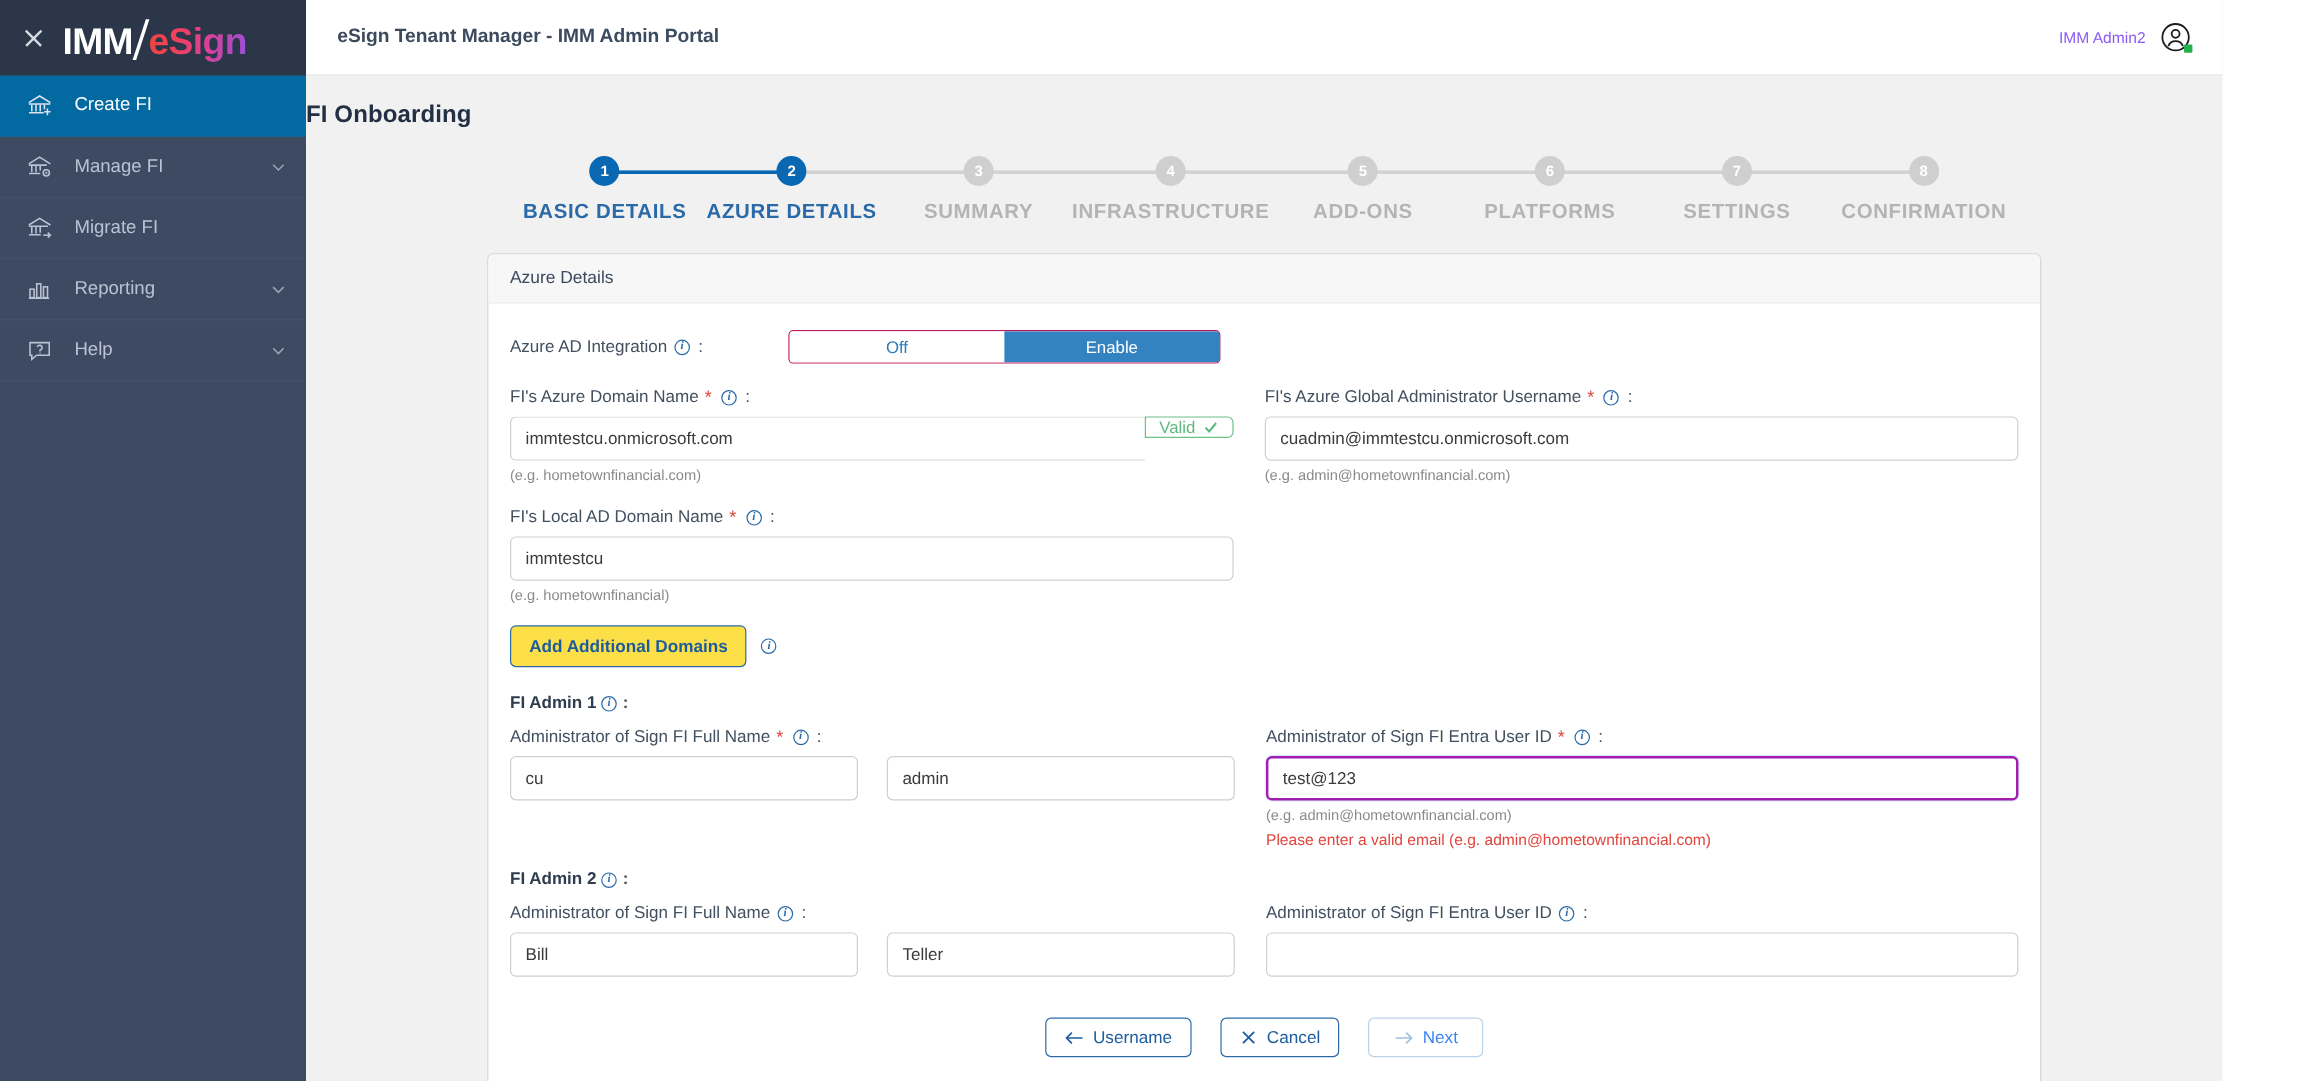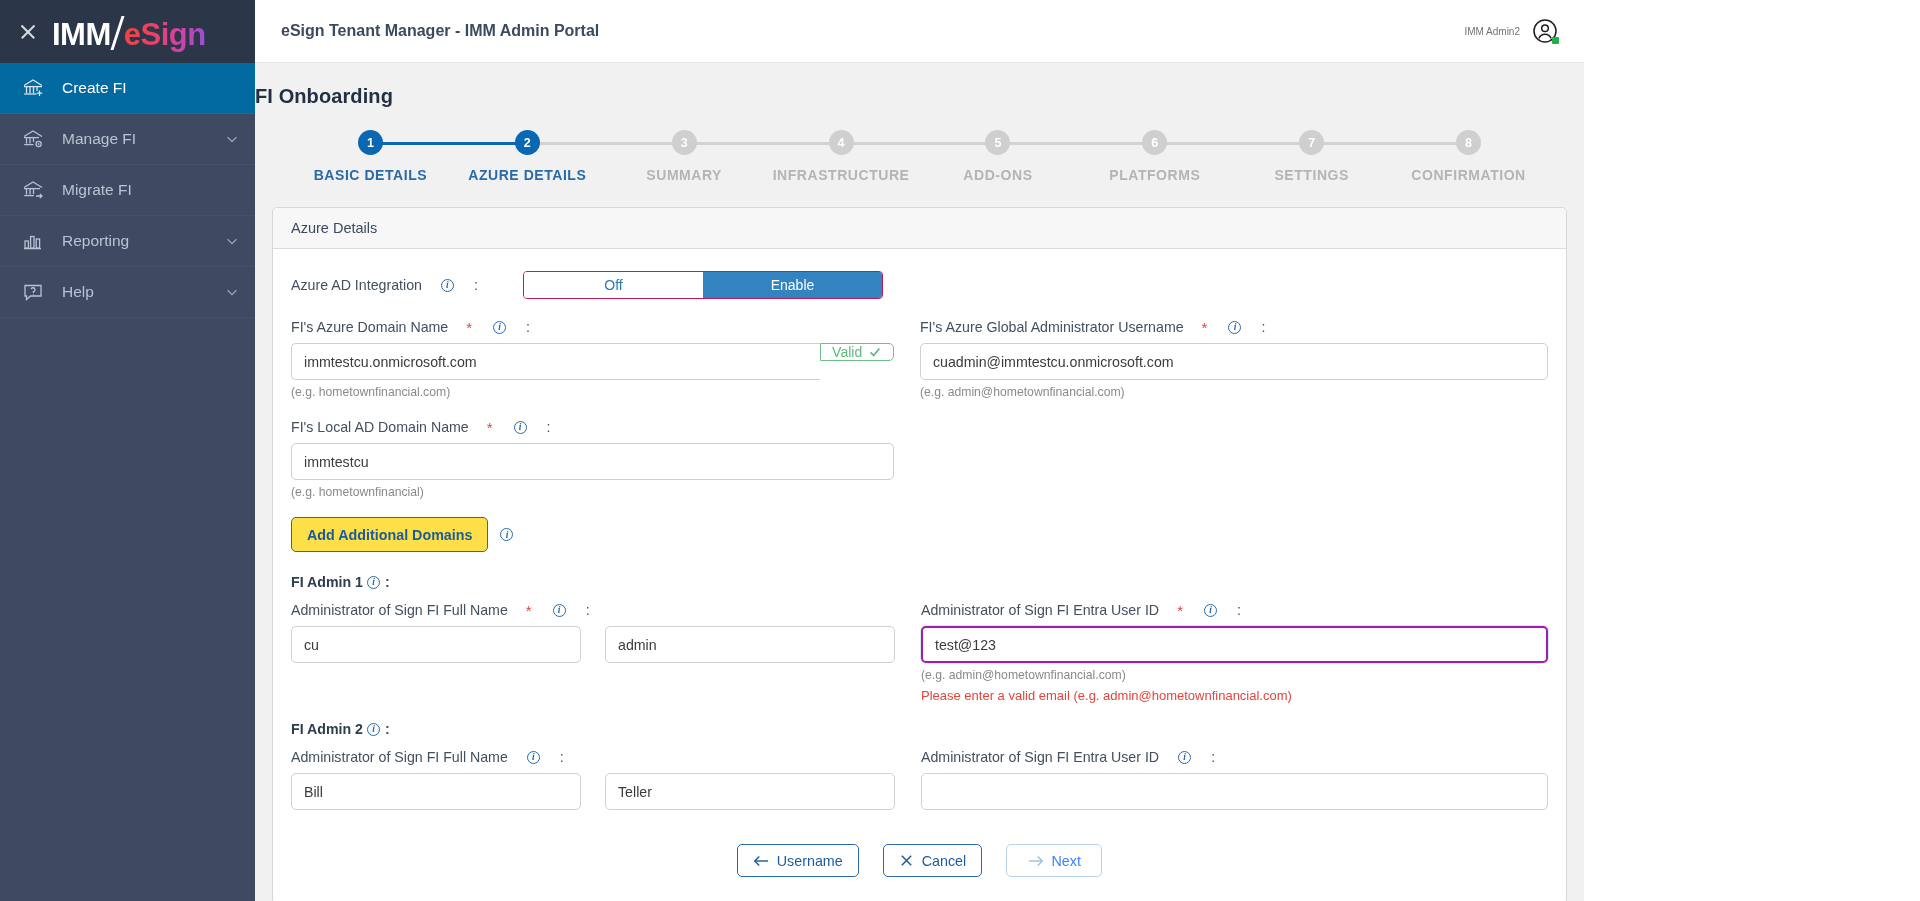--- a/index.html
+++ b/index.html
@@ -4,21 +4,21 @@
 <title>eSign Tenant Manager - IMM Admin Portal</title>
 <style>
   * { box-sizing: border-box; }
   html, body {
     margin: 0; padding: 0;
     width: 1920px; height: 901px;
     overflow: hidden;
     font-family: "Liberation Sans", sans-serif;
     background: #ffffff;
   }
-  .app { display: flex; width: 1584px; height: 901px; }
+  .app { display: flex; width: 1852px; height: 901px; }
 
   
   .sidebar {
     width: 255px; min-width: 255px; height: 901px;
     background: #3d4a61;
     display: flex; flex-direction: column;
   }
   .sidebar-top {
     height: 63px; background: #2b3649;
     display: flex; align-items: center; gap: 14px;
@@ -59,21 +59,21 @@
 
   
   .main { flex: 1 1 auto; height: 901px; display: flex; flex-direction: column; background: #f1f1f1; }
   .topbar {
     height: 63px; background: #ffffff; border-bottom: 1px solid #e3e3e3;
     display: flex; align-items: center; justify-content: space-between;
     padding: 0 26px 0 26px; flex: 0 0 63px;
   }
   .topbar-title { font-size: 16px; font-weight: 700; color: #3c4a5e; }
   .topbar-user { display: flex; align-items: center; gap: 12px; }
-  .topbar-user .uname { font-size: 10px; color: #737373; }
+  .topbar-user .uname { font-size: 13px; color: #8b5cf6; }
   .avatar-wrap { position: relative; width: 26px; height: 26px; }
   .avatar-dot {
     position: absolute; right: -1px; bottom: 0px;
     width: 7px; height: 7px; background: #22b14c; border-radius: 1px;
   }
 
   .content { flex: 1 1 auto; overflow: hidden; padding: 0; }
   .page-title {
     text-align: left; font-size: 20px; font-weight: 700;
     color: #233044; margin: 22px 0 0 0; letter-spacing: .1px;
@@ -93,21 +93,21 @@
     background: #cfcfcf; position: relative; z-index: 2;
   }
   .step.done .circle, .step.current .circle { background: #0a67b1; }
   .step .bar {
     position: absolute; top: 12px; height: 2.5px; background: #d2d2d2; z-index: 1;
     left: 50%; width: 100%;
   }
   .step:last-child .bar { display: none; }
   .step.done .bar { background: #0a67b1; }
   .step .slabel {
-    margin-top: 12px; font-size: 14px; font-weight: 700;
+    margin-top: 12px; font-size: 17px; font-weight: 700;
     letter-spacing: .55px; color: #b4b4b4; white-space: nowrap;
   }
   .step.done .slabel, .step.current .slabel { color: #2a6aa8; }
 
   
   .card {
     margin: 24px auto 0 auto; width: 1295px;
     background: #ffffff; border: 1px solid #d7d7d7; border-radius: 5px;
   }
   .card-head {
@@ -115,21 +115,21 @@
     padding: 12px 18px; font-size: 14.5px; color: #3b4a5f; border-radius: 5px 5px 0 0;
   }
   .card-body { padding: 22px 18px 26px 18px; }
 
   .row { display: flex; }
   .col { width: 648px; padding-right: 26px; }
   .col-r { width: 648px; }
 
   .field-label {
     font-size: 14.2px; color: #42505f; margin-bottom: 8px;
-    display: flex; align-items: center; gap: 15px; white-space: nowrap;
+    display: flex; align-items: center; gap: 2px; white-space: nowrap;
   }
   .req { color: #e2453c; margin: 0 2px 0 3px; font-size: 15px; line-height: 1; }
   .info-i {
     width: 13px; height: 13px; border-radius: 50%; border: 1.2px solid #2a6aa8;
     color: #2a6aa8; font-size: 9.5px; font-style: italic; font-weight: 700;
     display: inline-flex; align-items: center; justify-content: center;
     margin: 0 4px; flex: 0 0 13px; cursor: pointer; font-family: "Liberation Serif", serif;
   }
   .colon { margin-left: 1px; color: #42505f; }
 

